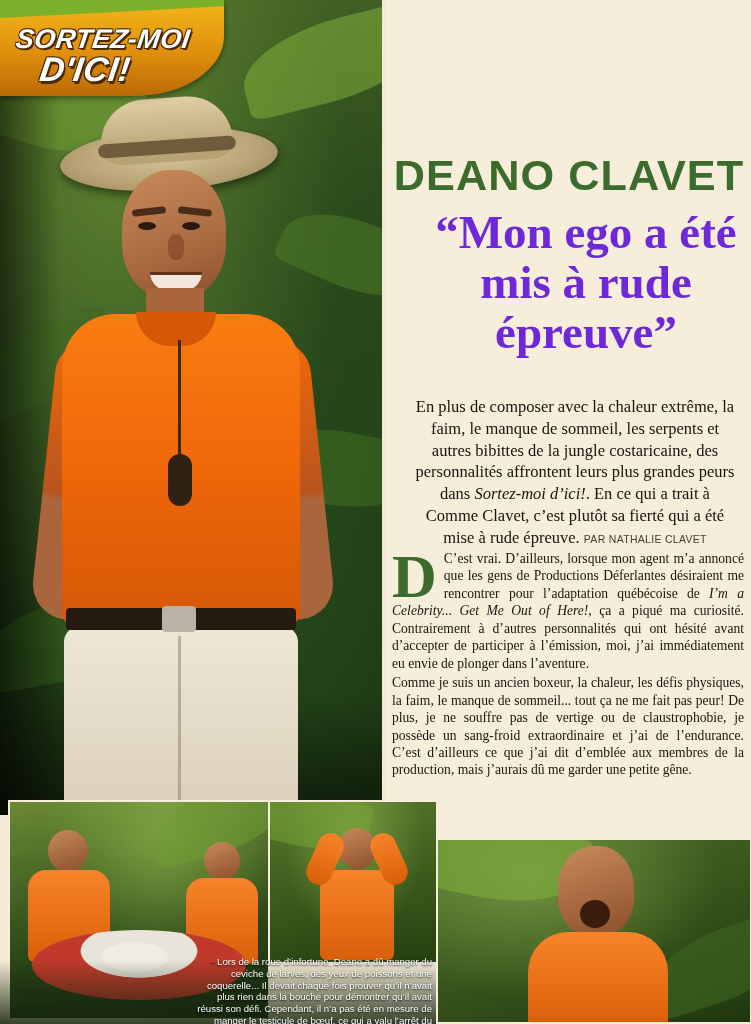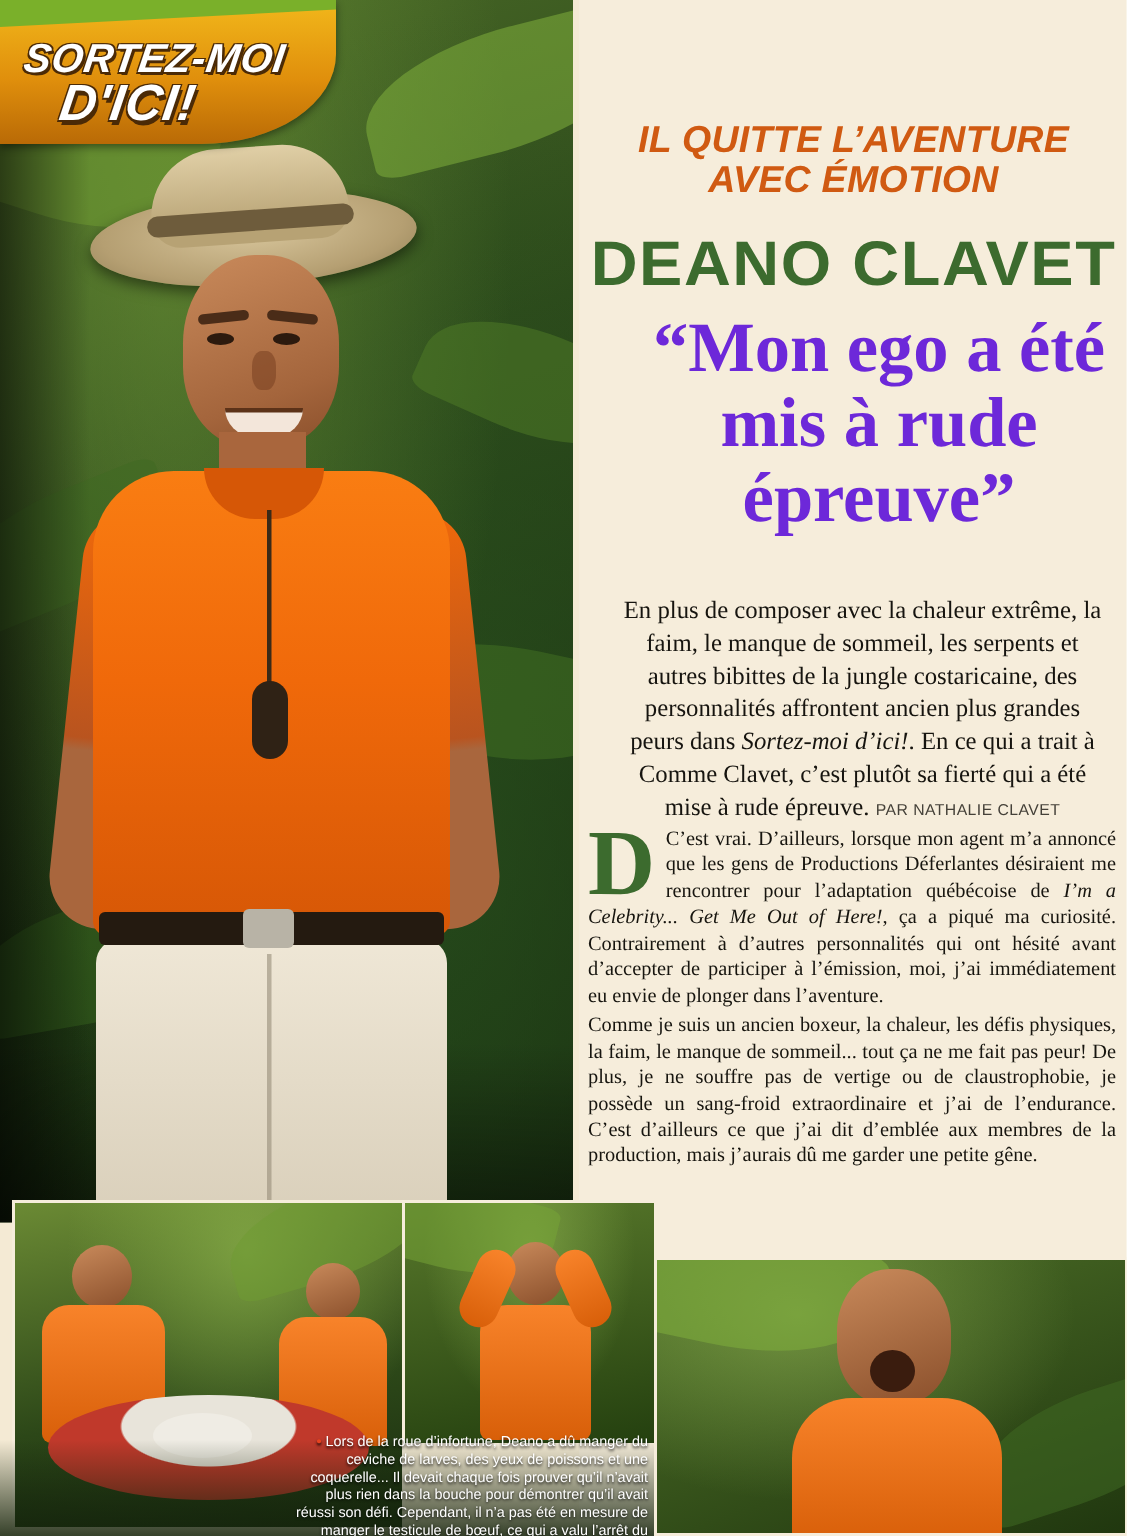--- a/index.html
+++ b/index.html
@@ -289,26 +289,25 @@
     </div>
   </div>
 
   <div class="logo-badge">
     <div class="bar"></div>
     <div class="logo-line1">SORTEZ-MOI</div>
     <div class="logo-line2">D'ICI!</div>
   </div>
 
   <div class="article">
-    <div class="kicker">IL QUITTE L’AVENTURE AVEC ÉMOTION</div>
     <div class="headline-name">DEANO CLAVET</div>
     <div class="headline-quote">“Mon ego a été mis à rude épreuve”</div>
 
     <div class="standfirst">
-      <span>En plus de composer avec la chaleur extrême, la faim, le manque de sommeil, les serpents et autres bibittes de la jungle costaricaine, des personnalités affrontent ancien plus grandes peurs dans </span><em>Sortez-moi d’ici!</em><span>. En ce qui a trait à Comme Clavet, c’est plutôt sa fierté qui a été mise à rude épreuve.</span>
+      <span>En plus de composer avec la chaleur extrême, la faim, le manque de sommeil, les serpents et autres bibittes de la jungle costaricaine, des personnalités affrontent leurs plus grandes peurs dans </span><em>Sortez-moi d’ici!</em><span>. En ce qui a trait à Comme Clavet, c’est plutôt sa fierté qui a été mise à rude épreuve.</span>
       <span class="byline">PAR NATHALIE CLAVET</span>
     </div>
   </div>
 
   <div class="body-col">
     <p>
       <span class="dropcap">D</span>
     </p>
     <p>
       <span>C’est vrai. D’ailleurs, lorsque mon agent m’a annoncé que les gens de Productions Déferlantes désiraient me rencontrer pour l’adaptation québécoise de </span><em>I’m a Celebrity... Get Me Out of Here!</em><span>, ça a piqué ma curiosité. Contrairement à d’autres personnalités qui ont hésité avant d’accepter de participer à l’émission, moi, j’ai immédiatement eu envie de plonger dans l’aventure.</span>

